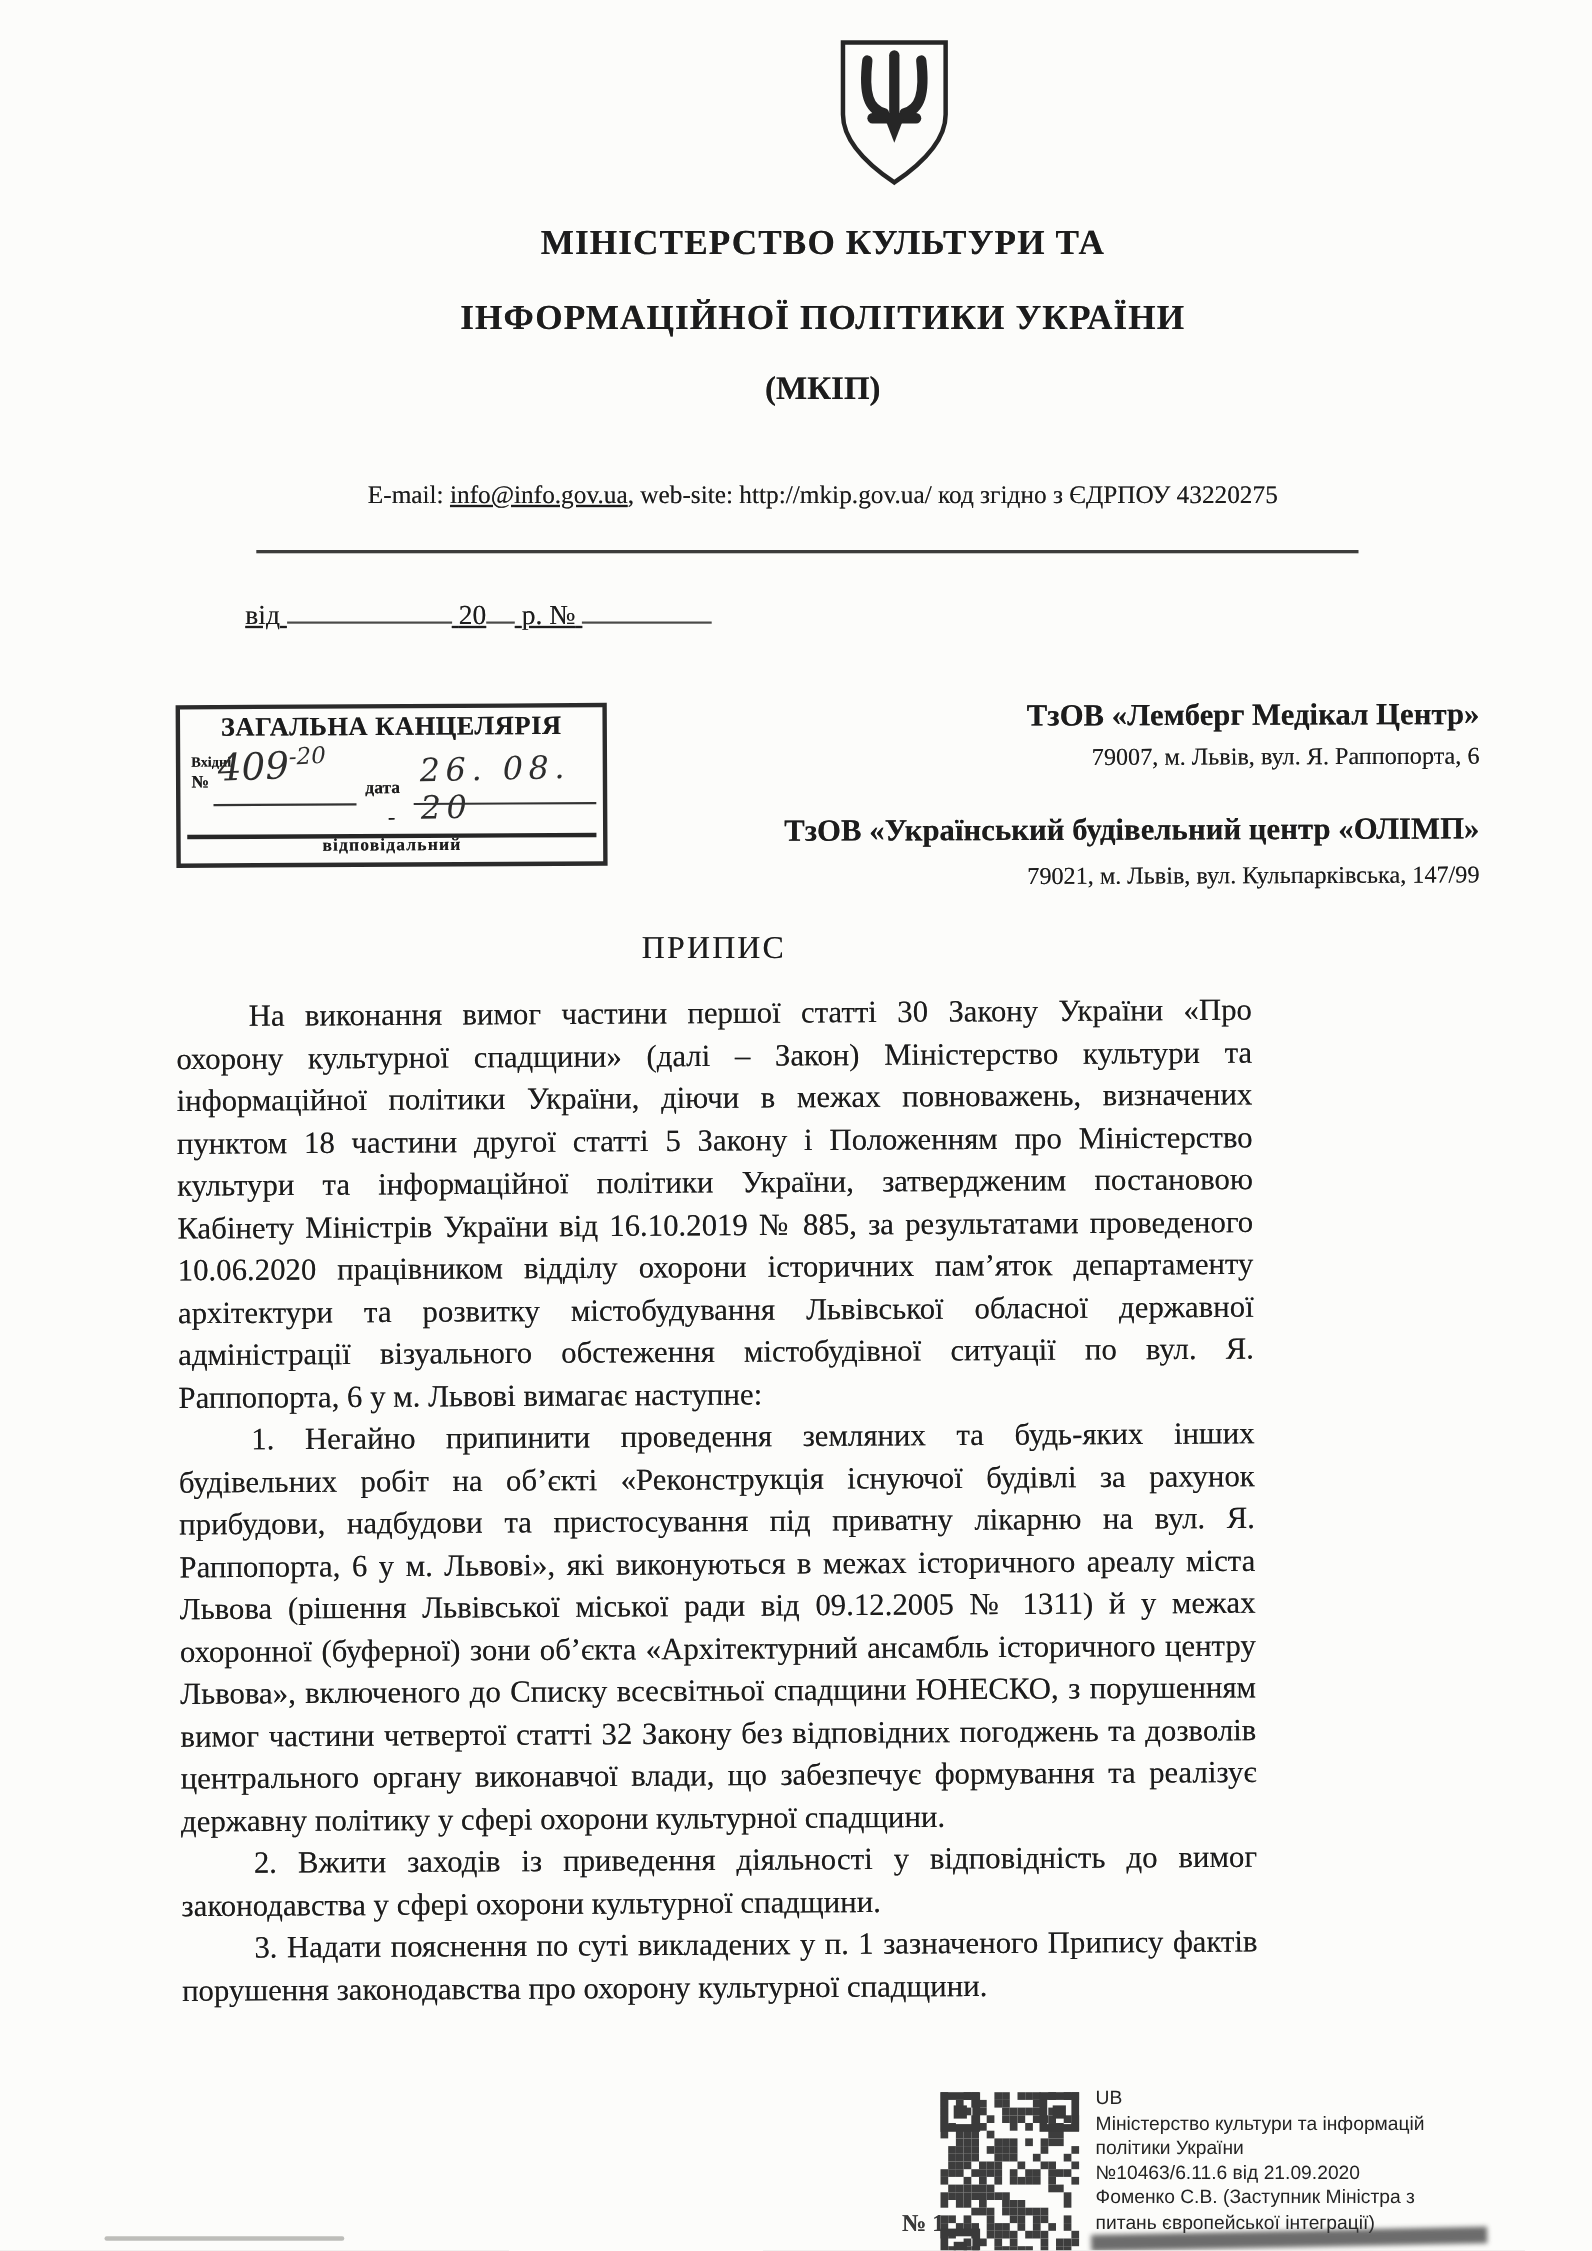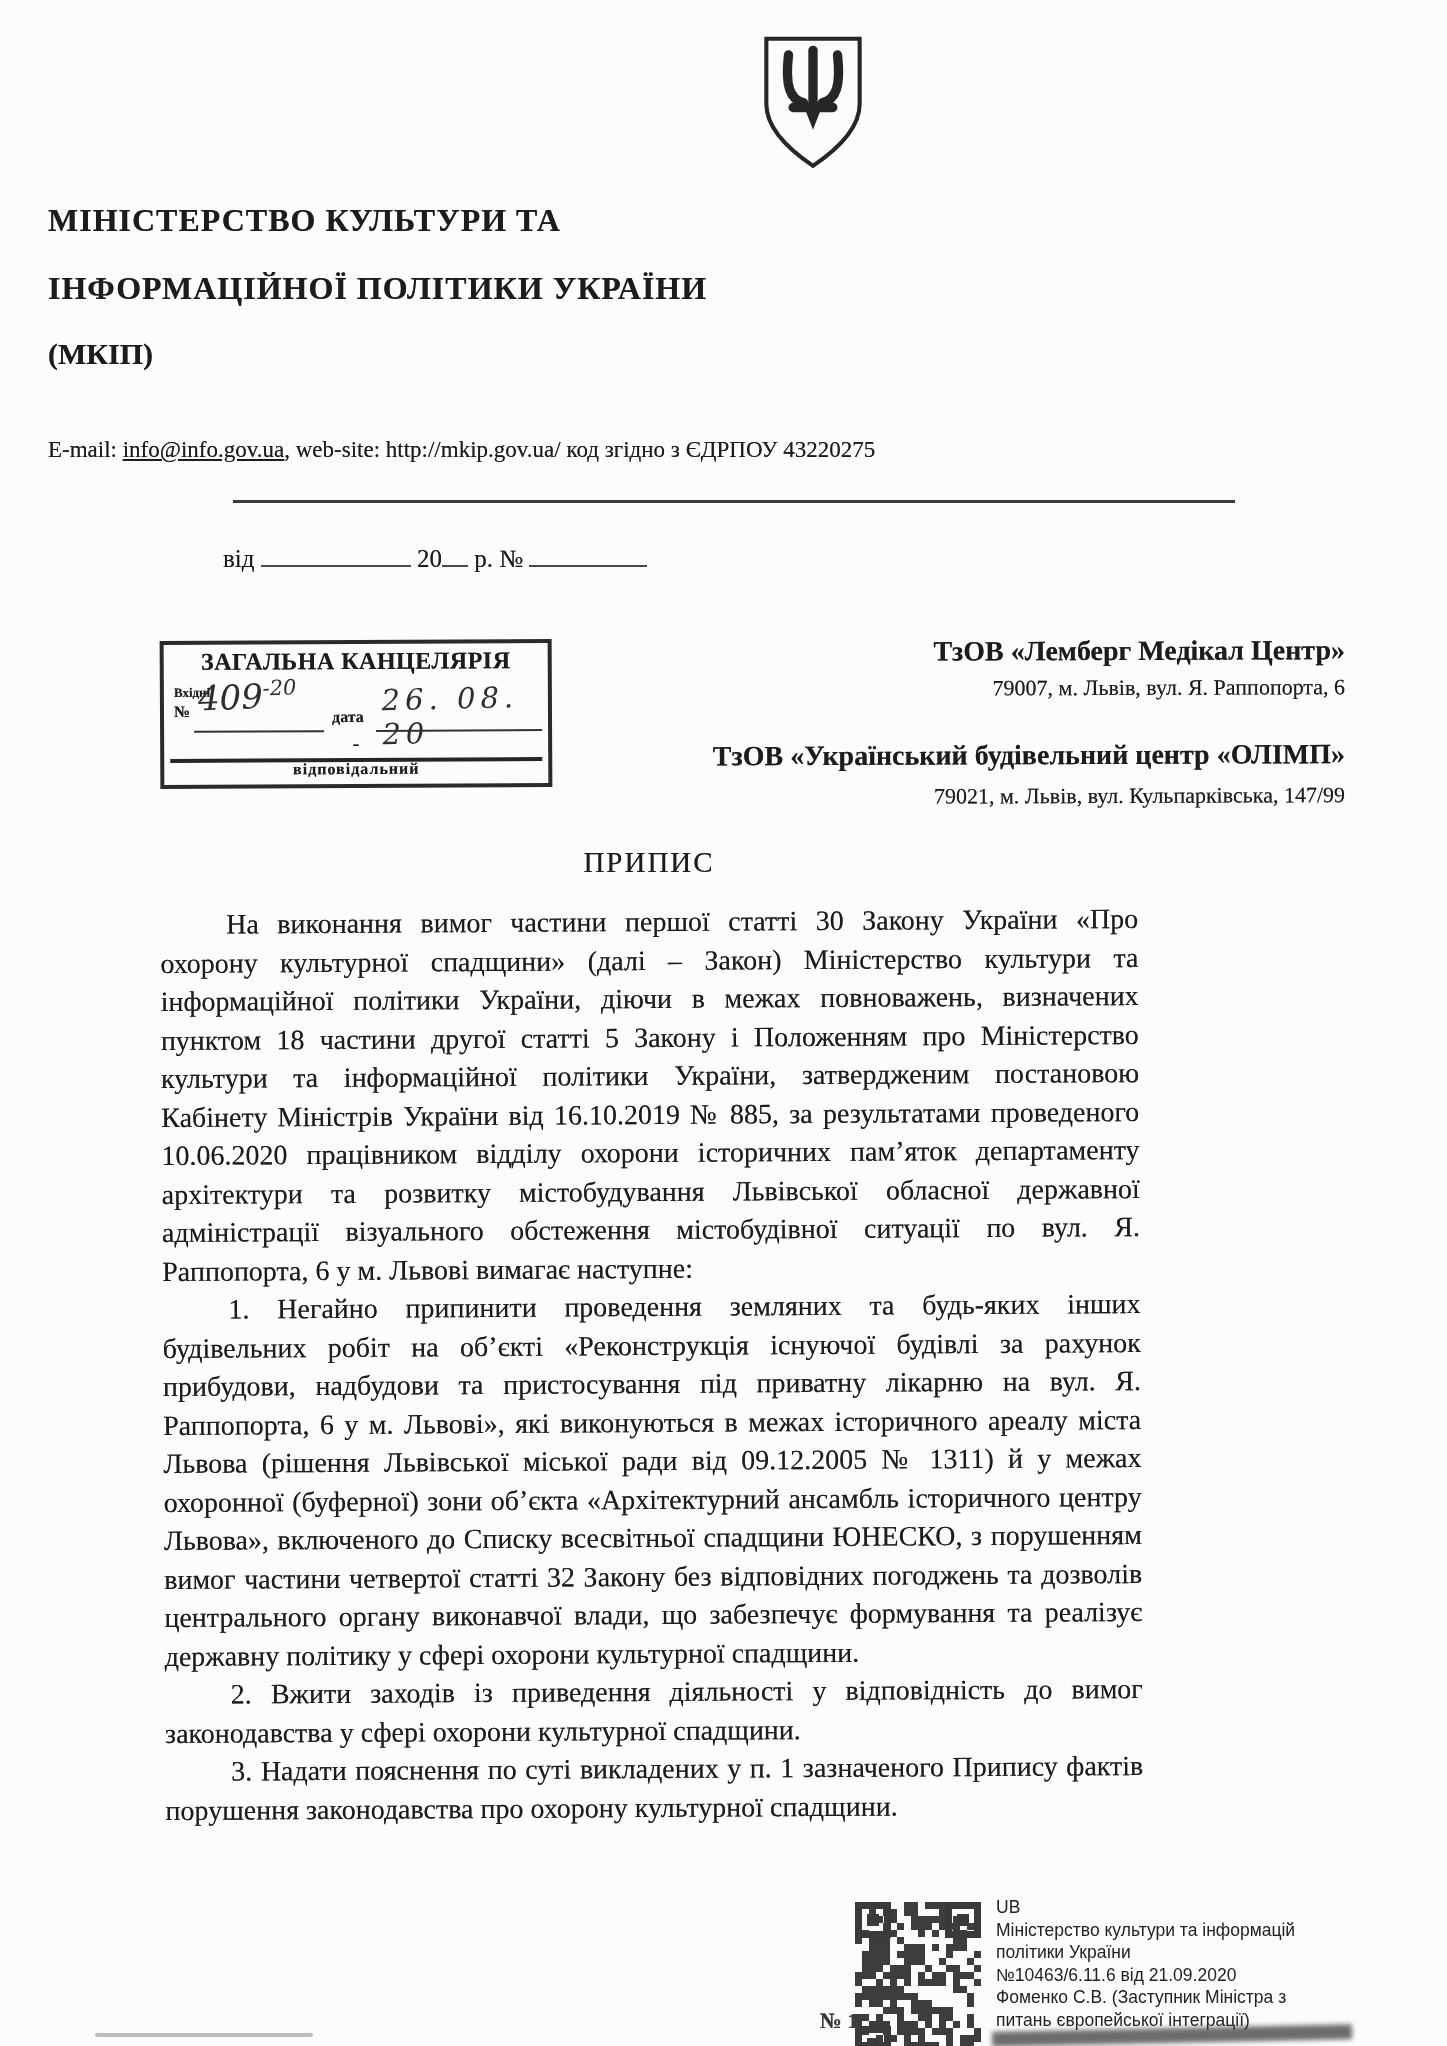--- a/index.html
+++ b/index.html
@@ -7,31 +7,31 @@
   .page {
     position:relative; width:1447px; height:2046px; margin:0 auto;
     background:#fcfcfa; overflow:hidden;
     font-family:"Liberation Serif","DejaVu Serif",serif;
     color:#1c1c1c;
     text-shadow:0 0 .5px rgba(25,25,25,.65);
   }
   
   .emblem { position:absolute; left:752px; top:34px; width:122px; height:140px; }
   
-  .hdr { position:absolute; left:48px; width:1400px; text-align:left; }
+  .hdr { position:absolute; left:48px; width:1400px; text-align:center; }
   .hdr-l1 { top:202px; font-size:32px; font-weight:bold; letter-spacing:1px; }
   .hdr-l2 { top:270px; font-size:32px; font-weight:bold; letter-spacing:1px; }
   .hdr-l3 { top:337px; font-size:30px; font-weight:bold; }
   .hdr-addr { top:395px; font-size:23px; }
   .hdr-mail { top:437px; font-size:23px; }
   .u { text-decoration:underline; }
   .hdr-rule { position:absolute; left:233px; top:500px; width:1002px; height:3px; background:#3d3d3b; }
   
   .ref { position:absolute; top:541px; font-size:25px; white-space:nowrap; }
-  .ref-left  { left:223px; }
+  .ref-left  { left:223px;text-decoration:underline; }
   .ref-right { left:888px; }
   .blank { display:inline-block; border-bottom:2px solid #4a4a48; height:24px; vertical-align:baseline; }
   
   .stamp { position:absolute; left:160px; top:640px; width:392px; height:148px;
            border:4px solid #2b2b2b; box-sizing:border-box; transform:rotate(-0.3deg); }
   .stamp-title { text-align:center; font-weight:bold; font-size:24px; letter-spacing:.5px; margin-top:4px; }
   .stamp-in    { position:absolute; left:10px; top:40px; font-size:13px; font-weight:bold; }
   .stamp-no    { position:absolute; left:10px; top:58px; font-size:16px; font-weight:bold; }
   .hand { font-style:italic; font-family:"DejaVu Serif",serif; color:#2d2d2d; text-shadow:none; }
   .stamp-no-val  { position:absolute; left:34px; top:32px; font-size:34px; transform:rotate(-2deg); }

